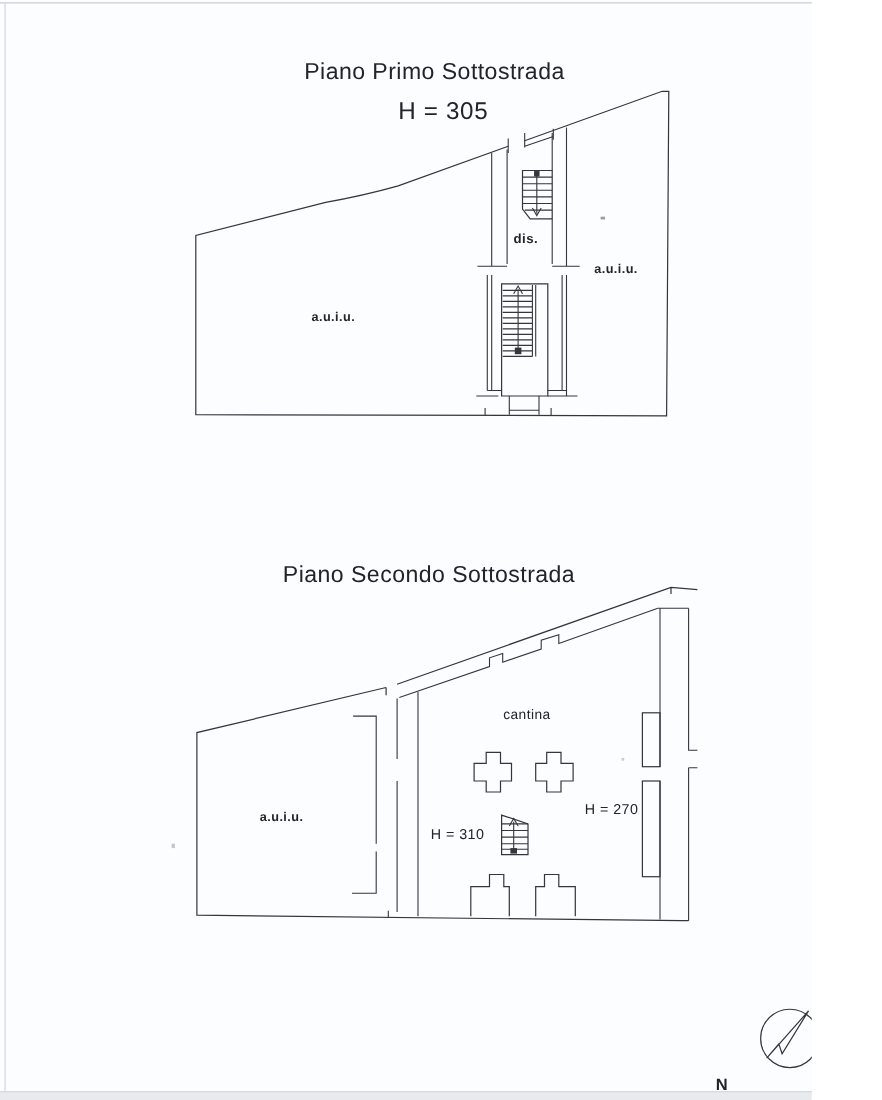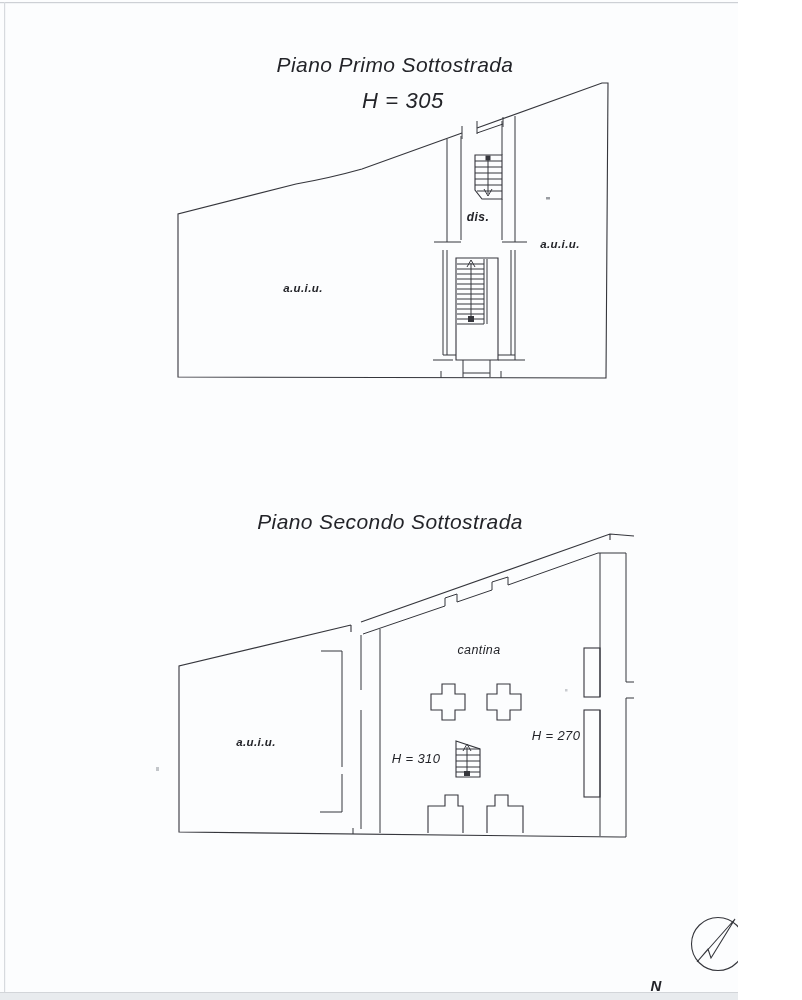--- a/index.html
+++ b/index.html
@@ -2,21 +2,20 @@
 <html><head>
 <meta charset="utf-8">
 <style>
   html,body{margin:0;padding:0;background:#ffffff;}
   .page{
     position:relative;
     width:738px;height:1000px;
     background:#fcfdfe;
     overflow:hidden;
     font-family:"Liberation Sans", sans-serif;
-    font-style:italic;
   }
   svg{position:absolute;left:0;top:0;display:block;}
   svg path, svg line, svg circle, svg rect.stroke-only{
     fill:none;stroke:#35363c;stroke-width:1.1;stroke-linecap:butt;stroke-linejoin:miter;
   }
   svg .thin{stroke-width:1;}
   svg .fill-ink{fill:#35363c;stroke:none;}
   svg text{
     font-family:"Liberation Sans", sans-serif;
     fill:#232429;stroke:none;

